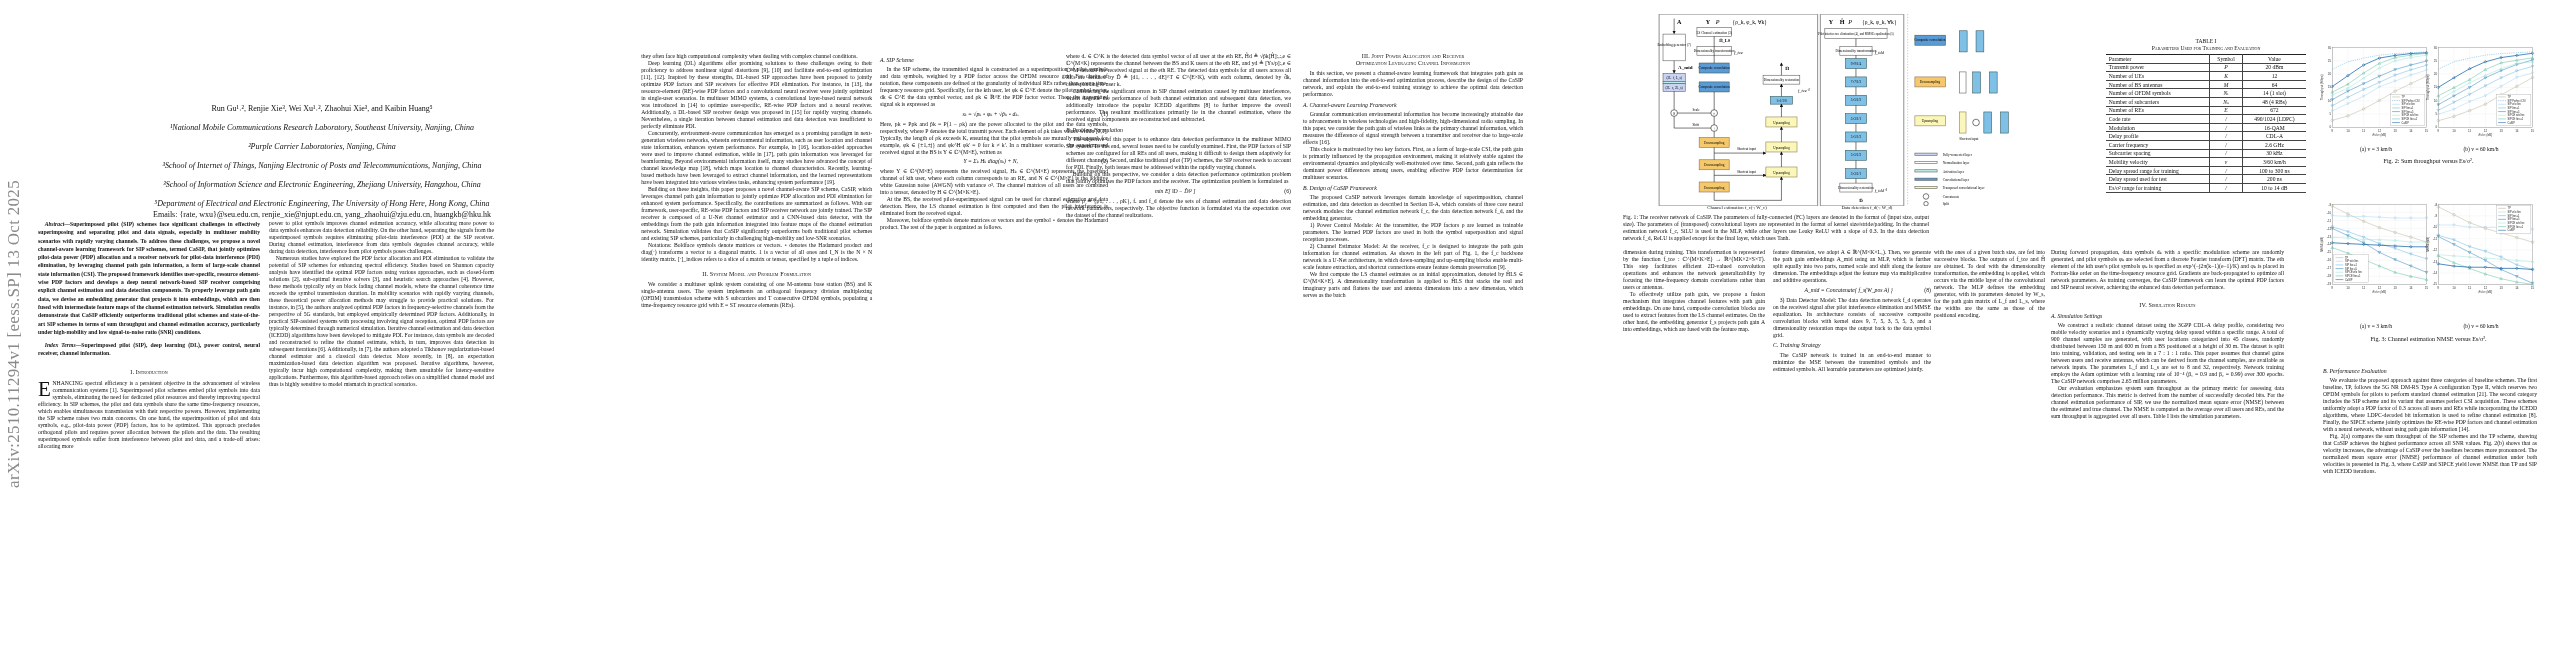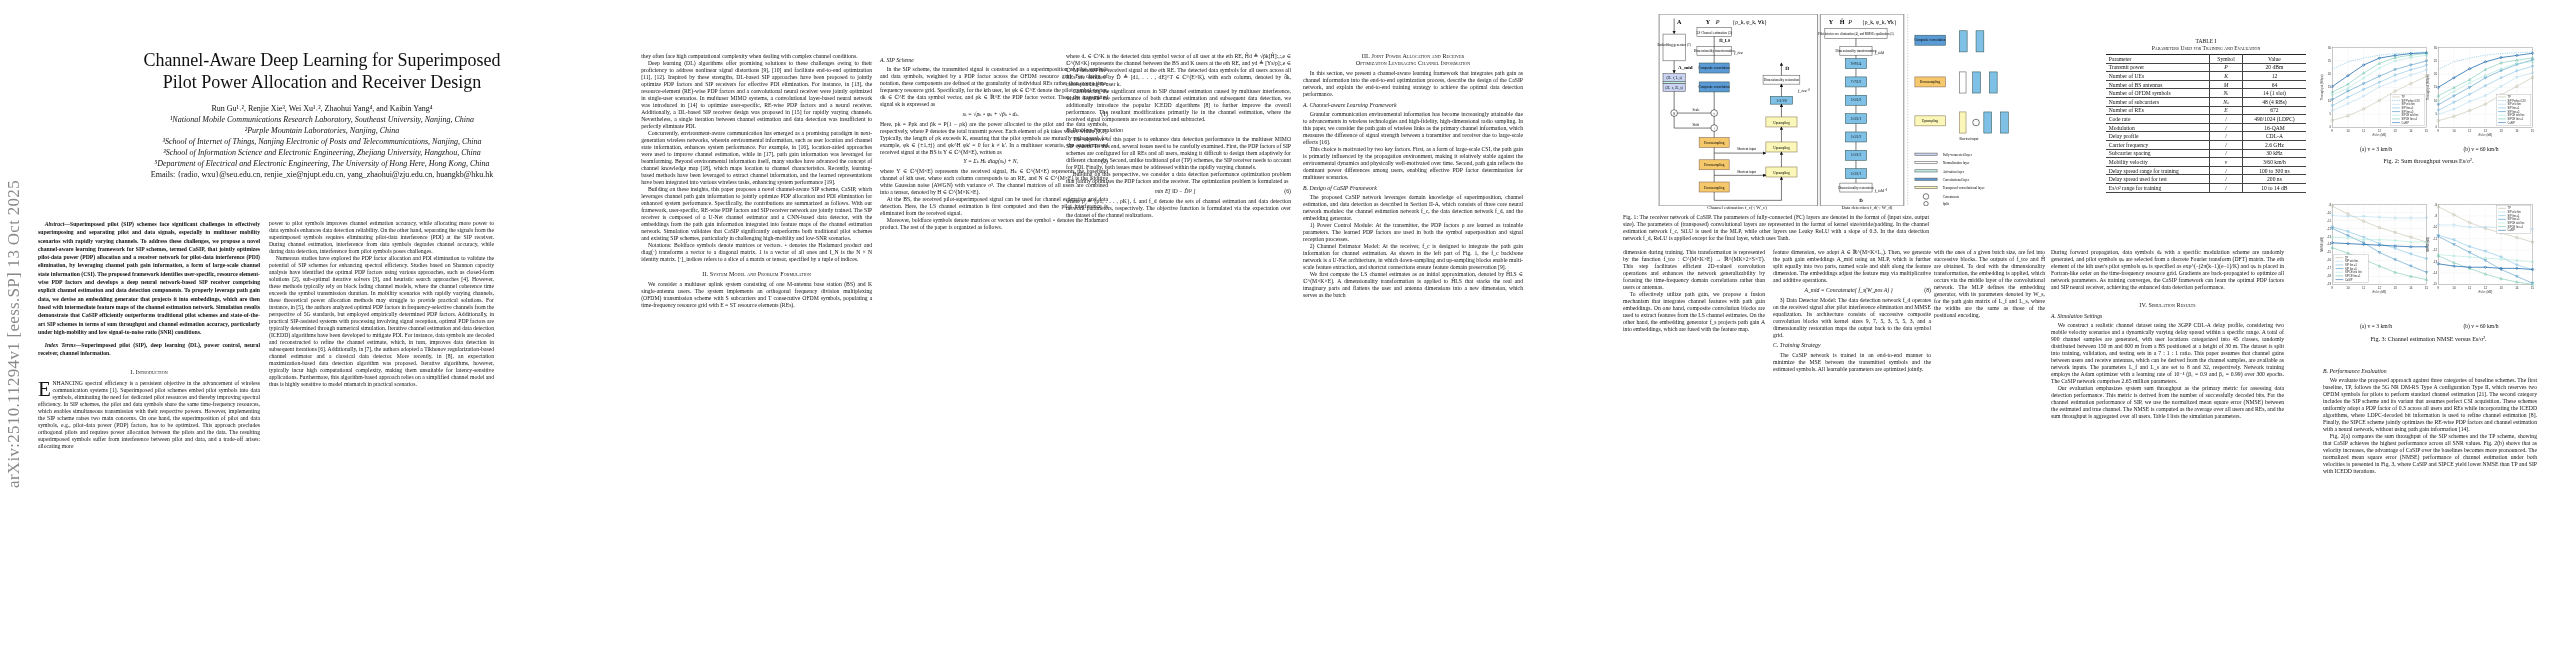--- a/index.html
+++ b/index.html
@@ -10,21 +10,21 @@
   .col p { text-indent: 6.7px; margin-bottom: 0; }
   .col p.noindent { text-indent: 0; }
   .sec-title { text-align: center; font-variant: small-caps; font-size: 6.1px; margin: 5.6px 0 3.3px; letter-spacing: 0.1px; }
   .subsec-title { font-style: italic; font-size: 5.8px; margin: 3.9px 0 2.2px; }
   .eq { text-align: center; font-style: italic; margin: 2.8px 0; white-space: nowrap; }
   .eq .eqnum { float: right; font-style: normal; }
   .arxiv { position: absolute; left: 3.3px; top: 178px; width: 22px; height: 311px; }
   .arxiv span { position: absolute; left: 50%; top: 50%; transform: translate(-50%, -50%) rotate(-90deg); white-space: nowrap; font-size: 17px; color: #8a8a8a; letter-spacing: 0.3px; }
   .title { position: absolute; left: 33px; top: 49px; width: 578px; text-align: center; font-size: 18px; line-height: 22px; }
   .authors { position: absolute; left: 33px; top: 103px; width: 578px; text-align: center; font-size: 8px; line-height: 11px; }
-  .authors .aff { font-style: italic; }
+  .authors .aff { font-style: italic; margin-top: 8px; }
   .abstract { font-weight: bold; font-size: 5.7px; line-height: 8.3px; }
   .abstract .lbl { font-style: italic; }
   .dropcap { float: left; font-size: 21px; line-height: 16.7px; margin: 1.1px 1.7px 0 0; }
   .fig1 { position: absolute; left: 1648px; top: 14px; width: 556px; height: 192px; }
   .fig1 svg text { font-family: "Liberation Serif", serif; }
   .caption { font-size: 5.7px; line-height: 7px; text-align: justify; }
   .tbl-wrap { position: absolute; left: 2106px; top: 38px; width: 200px; }
   .tbl-title { text-align: center; font-size: 5.6px; line-height: 6.7px; }
   .tbl-sub { text-align: center; font-variant: small-caps; font-size: 5.6px; margin-bottom: 3.3px; }
   table.params { border-collapse: collapse; width: 100%; font-size: 5.6px; border-top: 0.8px solid #222; border-bottom: 0.8px solid #222; }
@@ -36,33 +36,29 @@
   .fig-cap { position: absolute; font-size: 6.1px; text-align: center; }
 </style>
 </head>
 <body>
 
 <div class="page" style="left:0;">
   <div class="arxiv">
       <span>arXiv:2510.11294v1  [eess.SP]  13 Oct 2025</span>
     </div>
 
-  <div class="title">
-    <div>Channel-Aware Deep Learning for Superimposed</div>
-    <div>Pilot Power Allocation and Receiver Design</div>
-  </div>
 
   <div class="authors">
-    <div>Run Gu¹˒², Renjie Xie³, Wei Xu¹˒², Zhaohui Yang⁴, and Kaibin Yang⁴</div>
+    <div>Run Gu¹˒², Renjie Xie³, Wei Xu¹˒², Zhaohui Xie³, and Kaibin Huang⁵</div>
     <div class="aff">¹National Mobile Communications Research Laboratory, Southeast University, Nanjing, China</div>
-    <div class="aff">²Purple Mountain Laboratories, Nanjing, China</div>
+    <div class="aff">²Purple Carrier Laboratories, Nanjing, China</div>
     <div class="aff">³School of Internet of Things, Nanjing Electronic of Posts and Telecommunications, Nanjing, China</div>
     <div class="aff">³School of Information Science and Electronic Engineering, Zhejiang University, Hangzhou, China</div>
     <div class="aff">⁵Department of Electrical and Electronic Engineering, The University of Hong Here, Hong Kong, China</div>
-    <div>Emails: {radio, wxu}@seu.edu.cn, renjie_xie@njupt.edu.cn, yang_zhaohui@zju.edu.cn, huangkb@hku.hk</div>
+    <div>Emails: {rate, wxu}@seu.edu.cn, renjie_xie@njupt.edu.cn, yang_zhaohui@zju.edu.cn, huangkb@hku.hk</div>
   </div>
 
   <div class="col" style="left:38px; top:220px; width:222px;">
     <p class="abstract"><span class="lbl">Abstract</span><span>—Superimposed pilot (SIP) schemes face significant challenges in effectively superimposing and separating pilot and data signals, especially in multiuser mobility scenarios with rapidly varying channels. To address these challenges, we propose a novel channel-aware learning framework for SIP schemes, termed CaSIP, that jointly optimizes pilot-data power (PDP) allocation and a receiver network for pilot-data interference (PDI) elimination, by leveraging channel path gain information, a form of large-scale channel state information (CSI). The proposed framework identifies user-specific, resource element-wise PDP factors and develops a deep neural network-based SIP receiver comprising explicit channel estimation and data detection components. To properly leverage path gain data, we devise an embedding generator that projects it into embeddings, which are then fused with intermediate feature maps of the channel estimation network. Simulation results demonstrate that CaSIP efficiently outperforms traditional pilot schemes and state-of-the-art SIP schemes in terms of sum throughput and channel estimation accuracy, particularly under high-mobility and low signal-to-noise ratio (SNR) conditions.</span></p>
     <p class="abstract" style="margin-top:4.4px;"><span class="lbl">Index Terms</span><span>—Superimposed pilot (SIP), deep learning (DL), power control, neural receiver, channel information.</span></p>
     <div class="sec-title" style="margin-top:12.2px;">I. Introduction</div>
     <p class="noindent"><span class="dropcap">E</span><span>NHANCING spectral efficiency is a persistent objective in the advancement of wireless communication systems [1]. Superimposed pilot schemes embed pilot symbols into data symbols, eliminating the need for dedicated pilot resources and thereby improving spectral efficiency. In SIP schemes, the pilot and data symbols share the same time-frequency resources, which enables simultaneous transmission with their respective powers. However, implementing the SIP scheme raises two main concerns. On one hand, the superimposition of pilot and data symbols, e.g., pilot-data power (PDP) factors, has to be optimized. This approach precludes orthogonal pilots and requires power allocation between the pilots and the data. The resulting superimposed symbols suffer from interference between pilot and data, and a trade-off arises: allocating more</span></p>
   </div>
 
   <div class="col" style="left:269px; top:220px; width:225px;">

